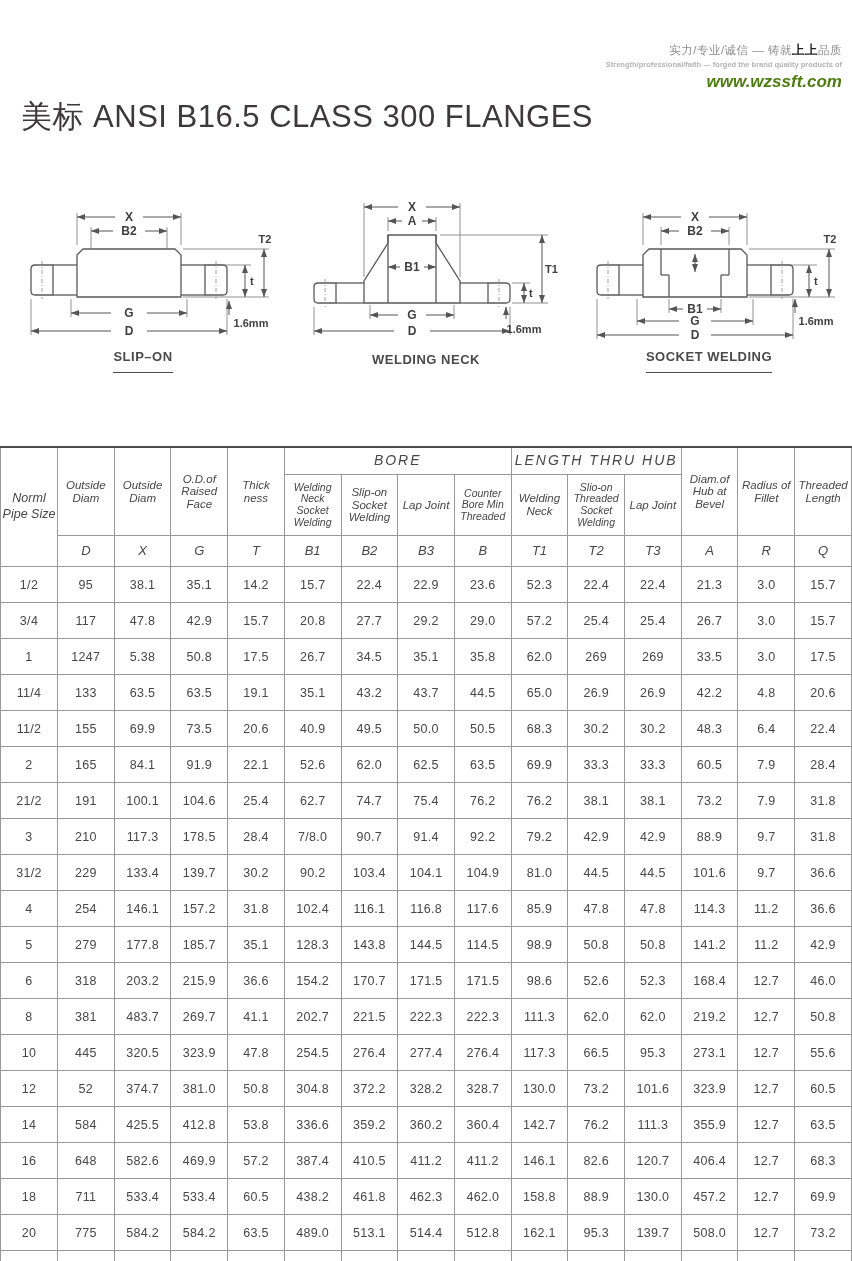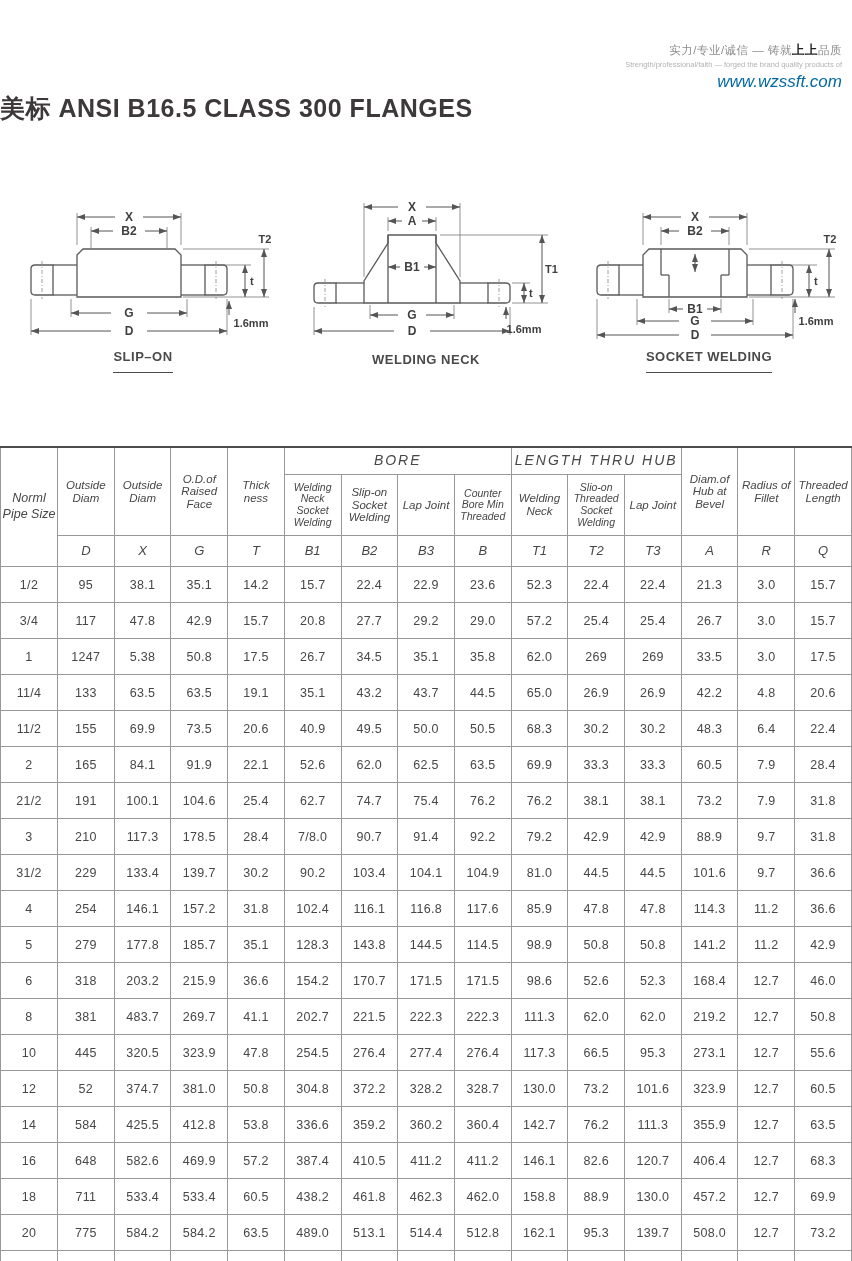--- a/index.html
+++ b/index.html
@@ -2,24 +2,24 @@
 <html><head>
 <meta charset="utf-8">
 <style>
   html,body{margin:0;padding:0;background:#fff;}
   .page{position:relative;width:852px;height:1261px;background:#fff;overflow:hidden;
         font-family:"Liberation Sans",sans-serif;color:#3f3f3f;margin-top:41px;}
   
   .brand{position:absolute;top:2px;right:10px;text-align:right;line-height:1.25;}
   .slogan-cn{font-size:11.5px;color:#8d8d8d;letter-spacing:.5px;}
   .slogan-cn b{color:#1f1f1f;font-size:12.5px;}
-  .slogan-en{font-size:7.5px;color:#b3b3b3;margin-top:1px;}
-  .website{font-size:17px;font-style:italic;font-weight:normal;color:#0369a1;margin-top:2px;}
+  .slogan-en{font-size:7.5px;color:#b3b3b3;margin-top:1px;font-weight:bold;}
+  .website{font-size:17px;font-style:italic;font-weight:bold;color:#4d7c0f;margin-top:2px;}
   
-  .title{position:absolute;left:0;top:34px;font-size:25px;font-weight:700;color:#3d383a;letter-spacing:.5px;}
+  .title{position:absolute;left:21px;top:34px;font-size:31px;font-weight:400;color:#3d383a;letter-spacing:.5px;}
   
   .diagrams{position:absolute;left:0;top:150px;width:852px;display:flex;justify-content:space-between;padding:0 4px;box-sizing:border-box;}
   .diagram{width:278px;text-align:center;}
   .diagram svg{display:block;margin:0 auto;}
   .caption{display:inline-block;margin-top:6px;font-size:13px;font-weight:bold;color:#4a4a4a;letter-spacing:.5px;}
   .caption.underlined{border-bottom:1.5px solid #4a4a4a;padding-bottom:8px;}
   svg .body{stroke:#5a5a5a;stroke-width:1.3;fill:none;}
   svg .dim{stroke:#555;stroke-width:1;fill:none;}
   svg .ext{stroke:#777;stroke-width:.8;fill:none;}
   svg .cl{stroke:#888;stroke-width:.8;fill:none;stroke-dasharray:4 2 1 2;}

